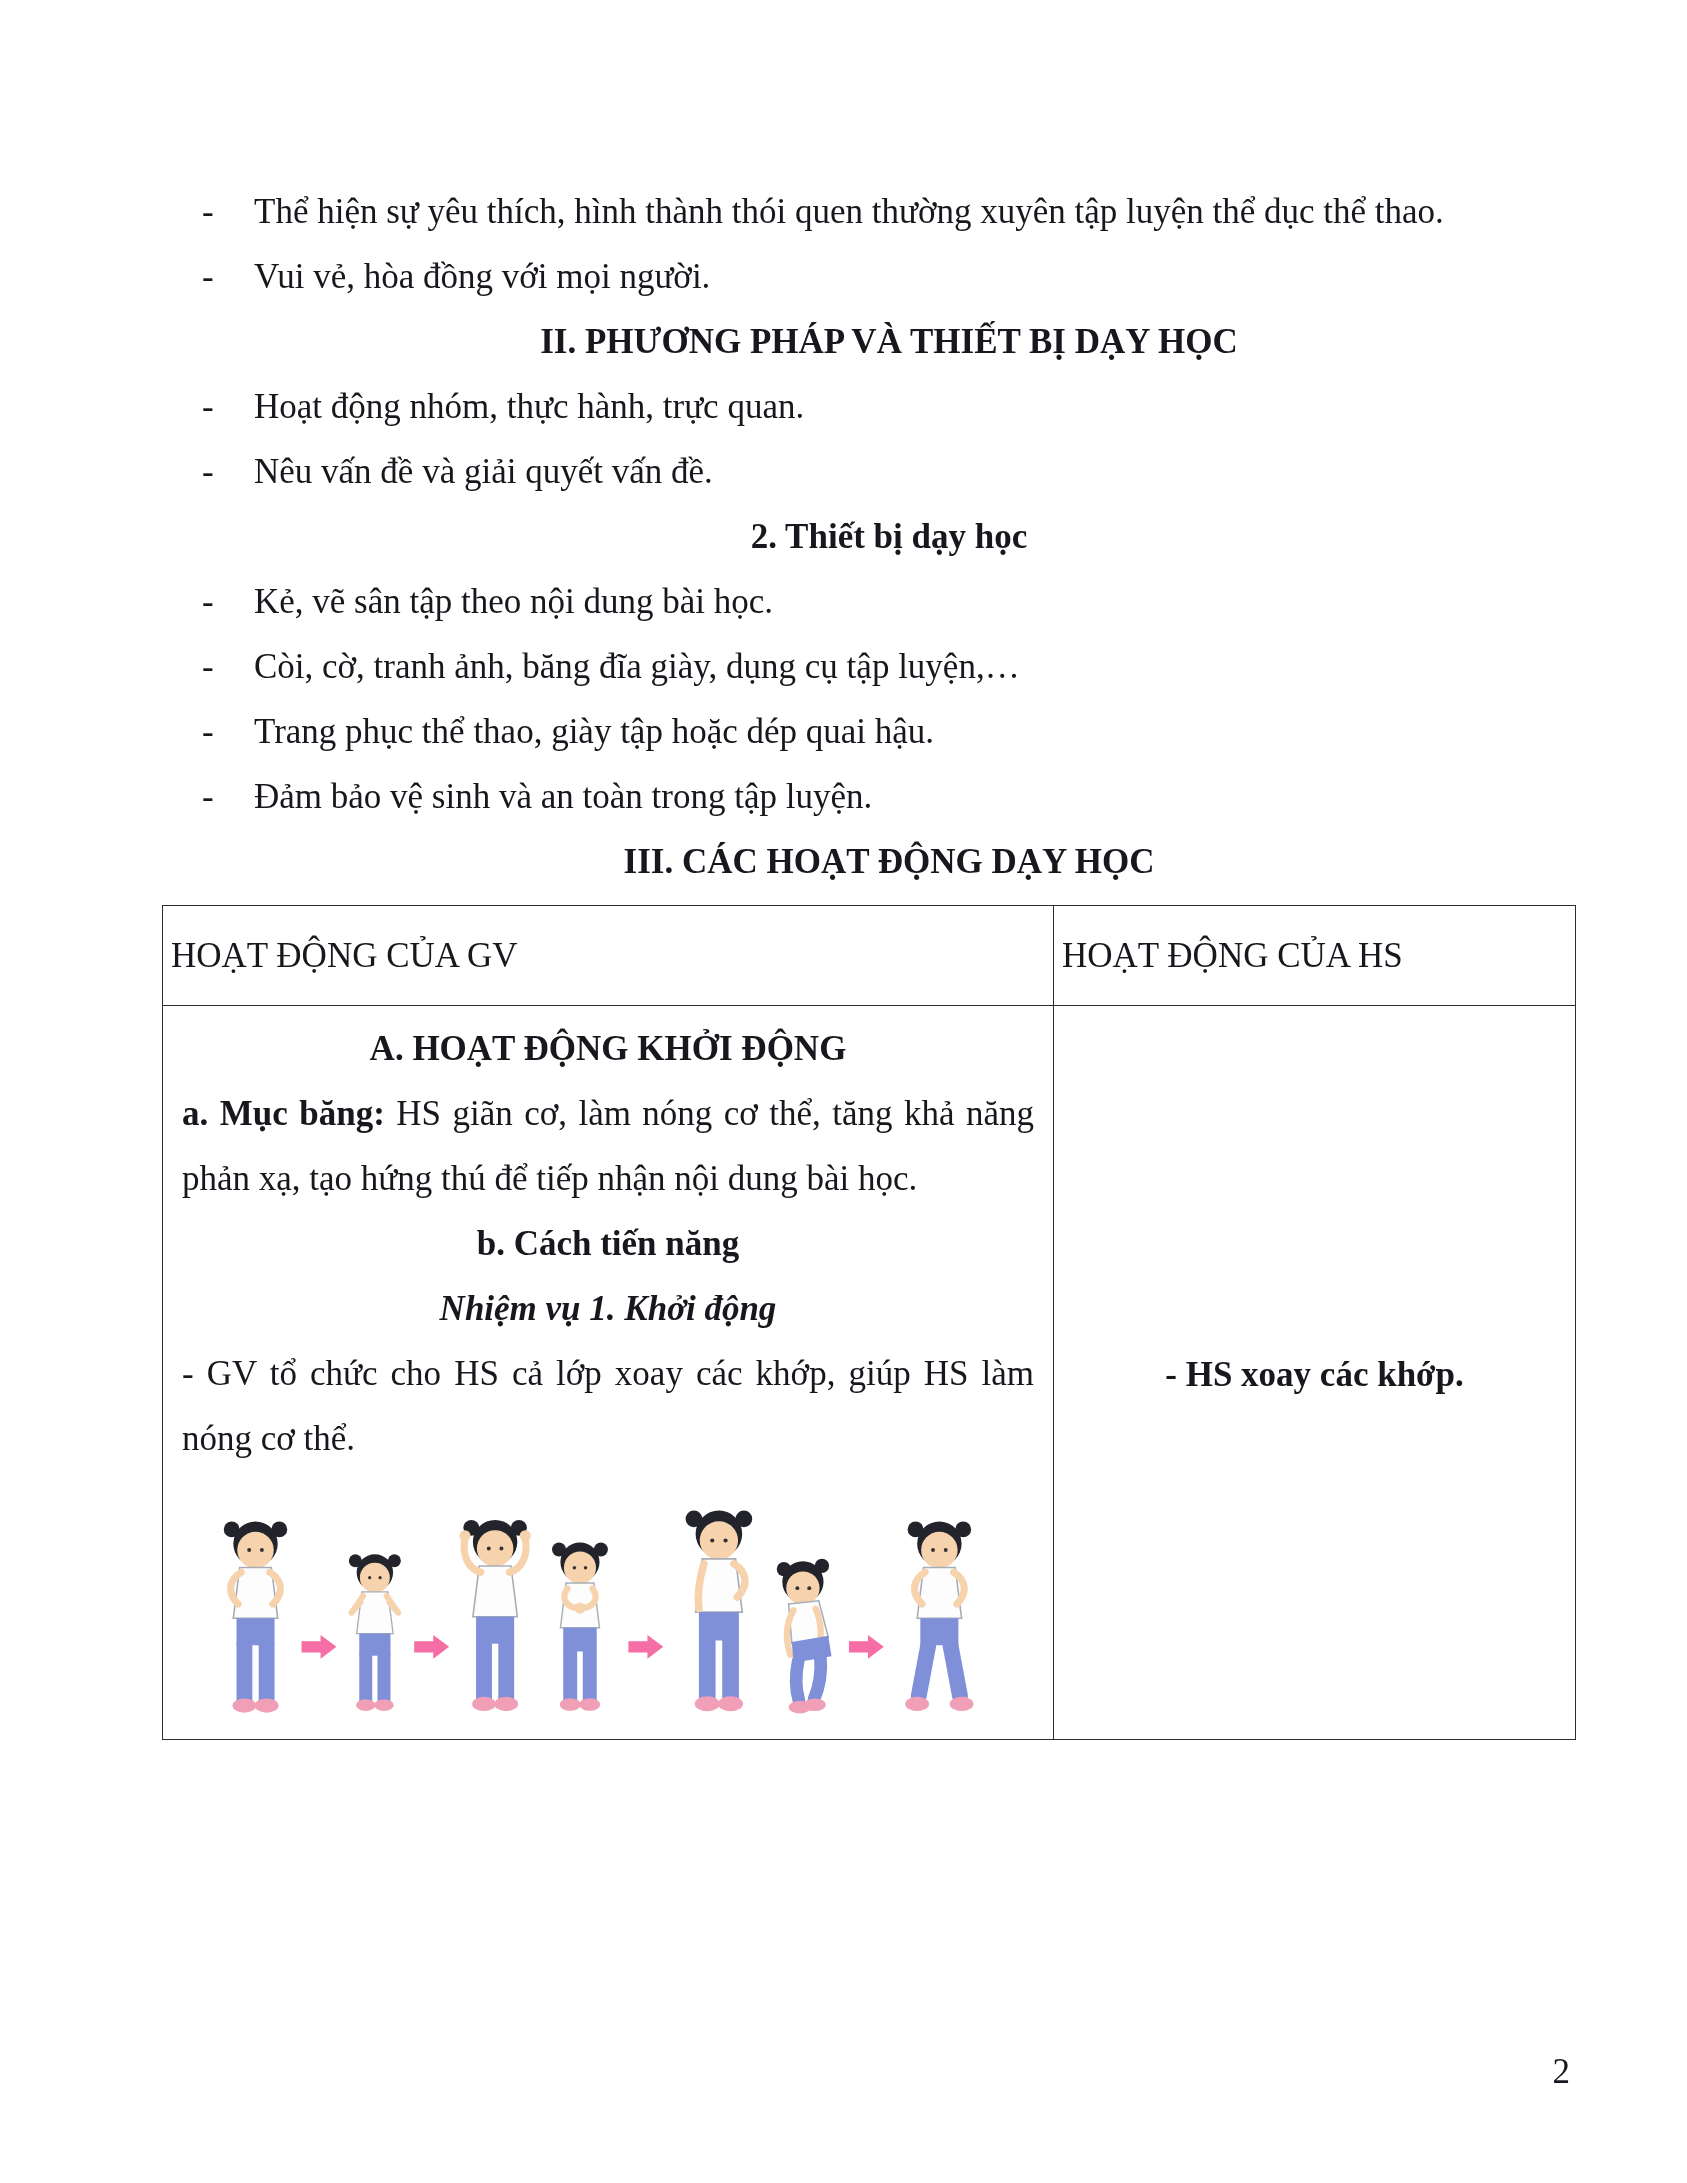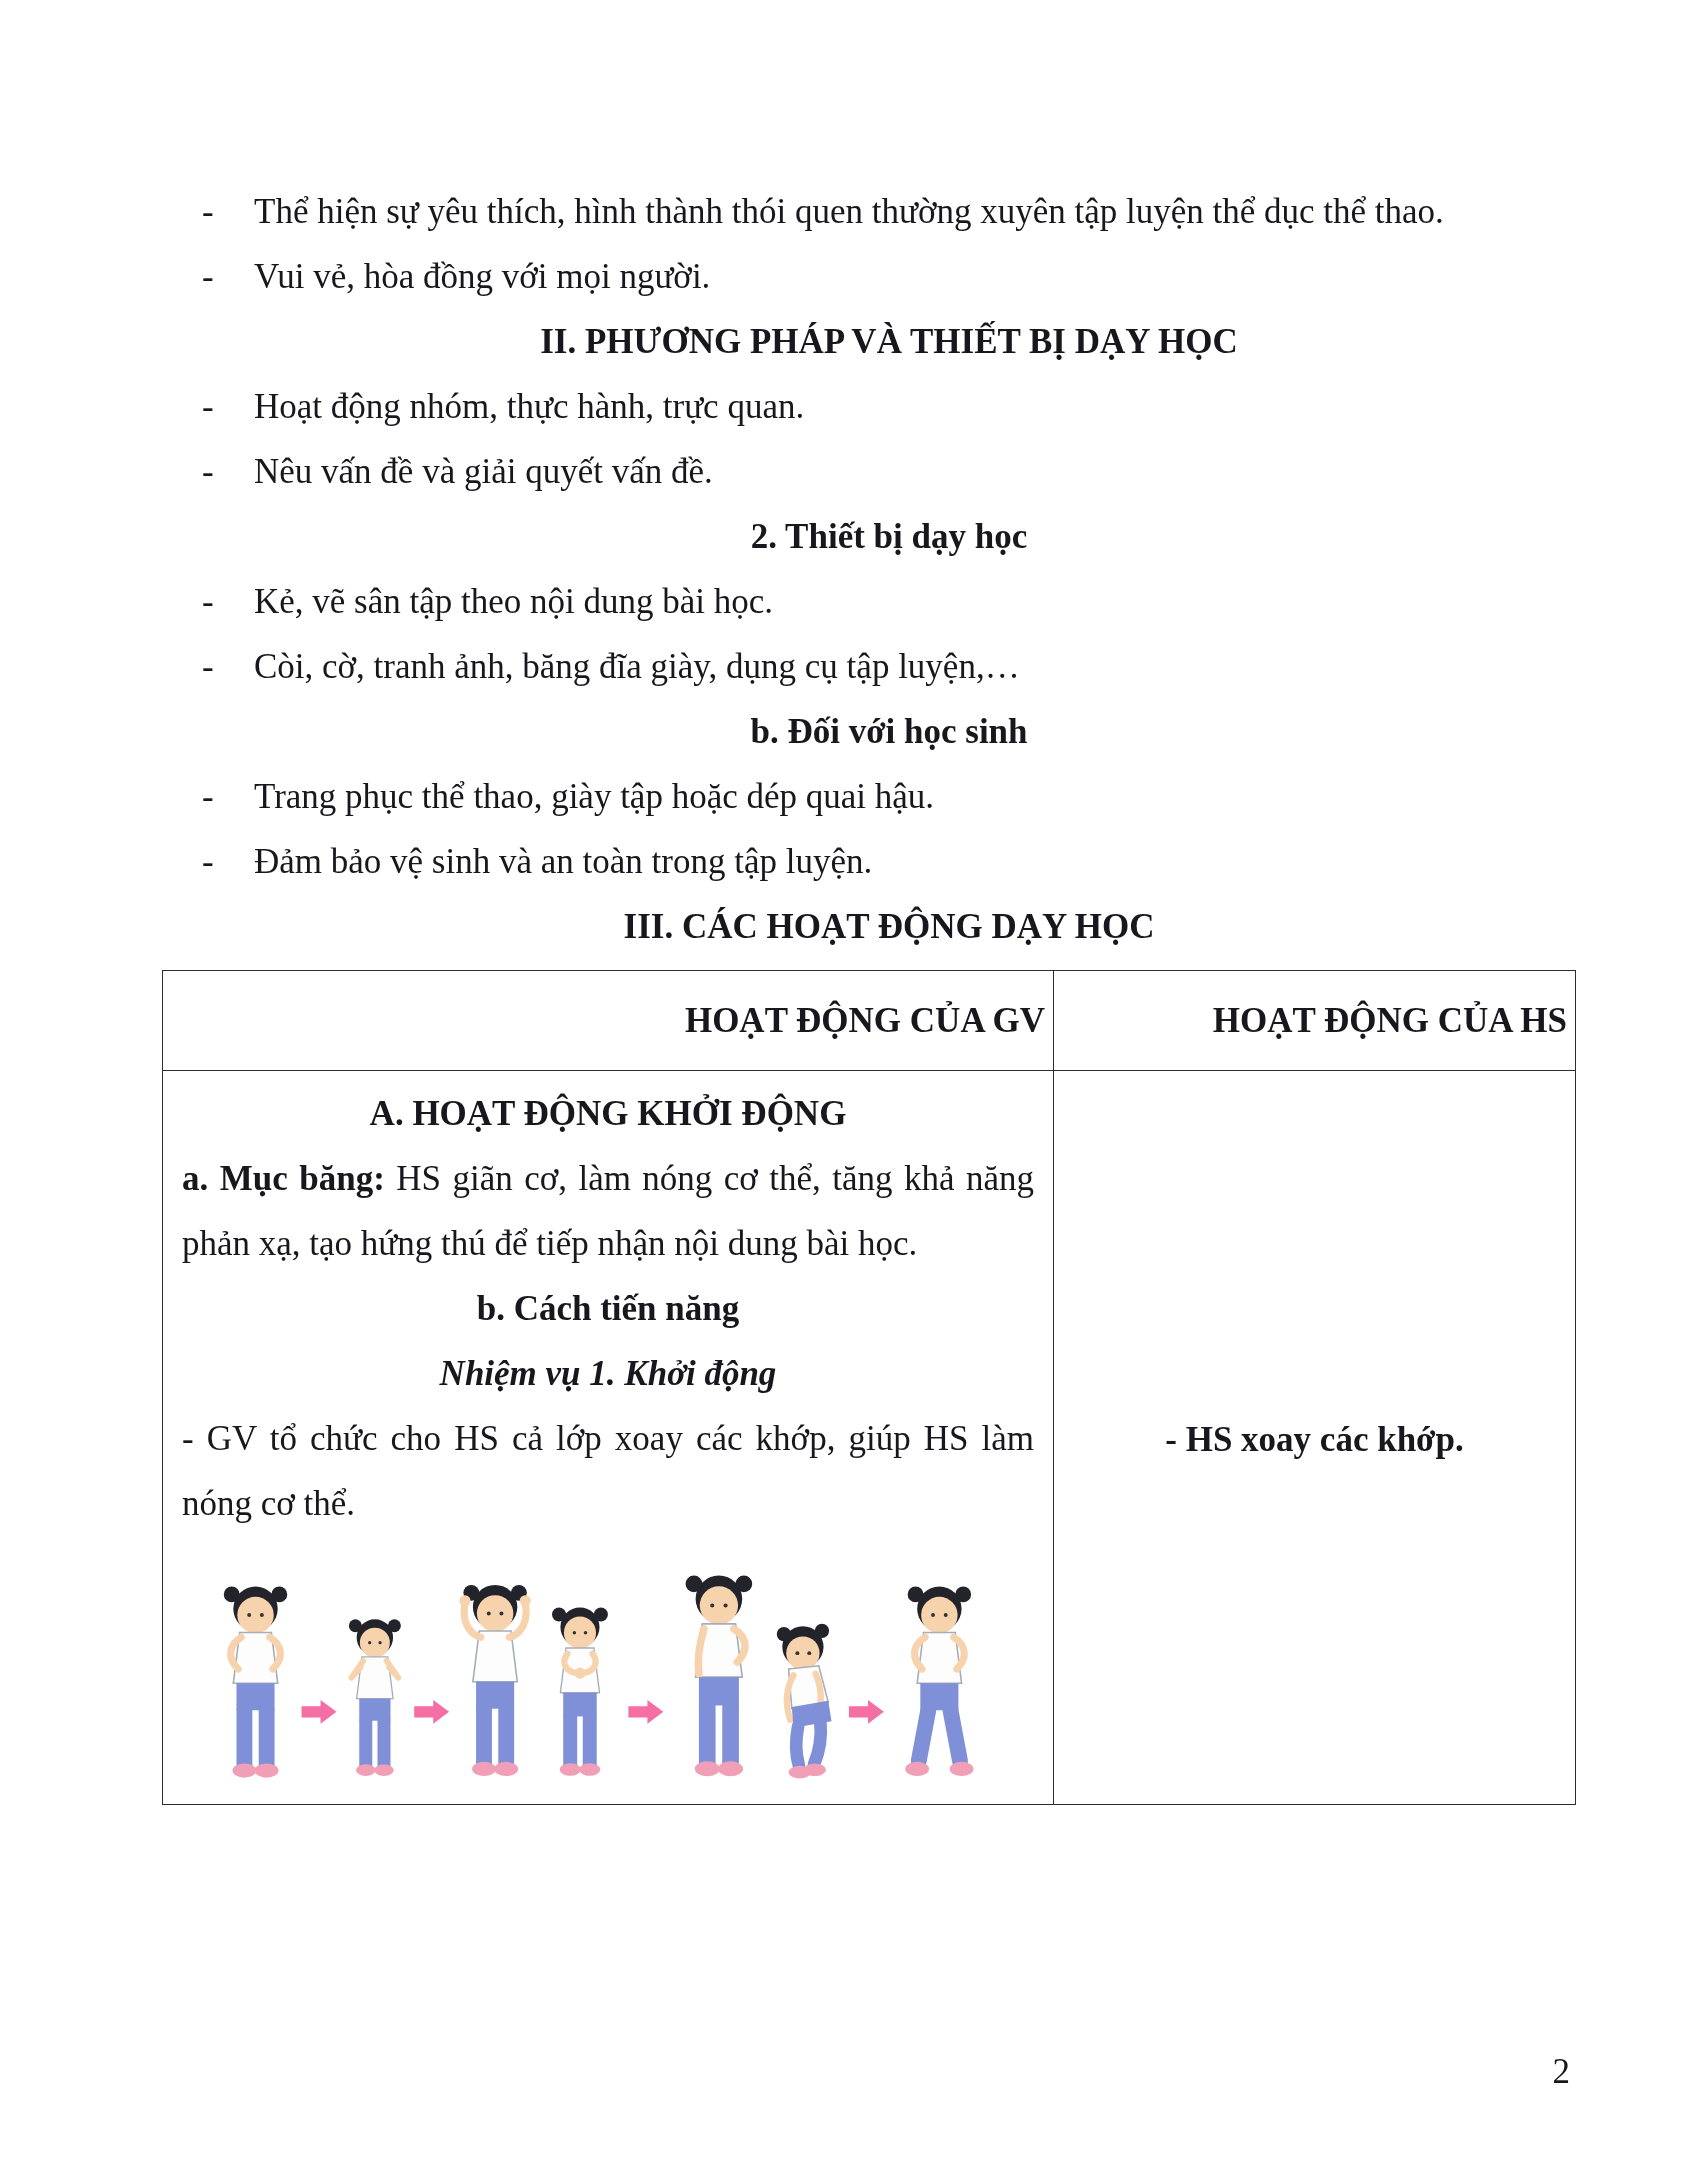--- a/index.html
+++ b/index.html
@@ -30,22 +30,22 @@
     table-layout:fixed;
     width:1413px;
     margin-left:-40px;
     margin-top:11px;
   }
   .activities th, .activities td {
     border:1.6px solid #2c2c31;
     vertical-align:top;
   }
   .activities th {
-    font-weight:bold;
-    text-align:right;
+    font-weight:normal;
+    text-align:left;
     font-size:35px;
     line-height:65px;
     padding:17px 8px;
   }
   .activities td { padding:9.5px 19px 16px 19px; }
   .hs-cell p { margin-top:326px;font-weight:bold; }
 
   .illustration { margin:14.3px 0 0 32px; width:778px; height:238px; }
 
   .pagenum {
@@ -86,21 +86,20 @@
 
     <div class="li">
       <span class="marker">-</span>
       <p class="txt">Kẻ, vẽ sân tập theo nội dung bài học.</p>
     </div>
     <div class="li">
       <span class="marker">-</span>
       <p class="txt">Còi, cờ, tranh ảnh, băng đĩa giày, dụng cụ tập luyện,…</p>
     </div>
 
-    <h4 class="b">b. Đối với học sinh</h4>
     <div class="li">
       <span class="marker">-</span>
       <p class="txt">Trang phục thể thao, giày tập hoặc dép quai hậu.</p>
     </div>
     <div class="li">
       <span class="marker">-</span>
       <p class="txt">Đảm bảo vệ sinh và an toàn trong tập luyện.</p>
     </div>
 
     <h2 class="b">III. CÁC HOẠT ĐỘNG DẠY HỌC</h2>

